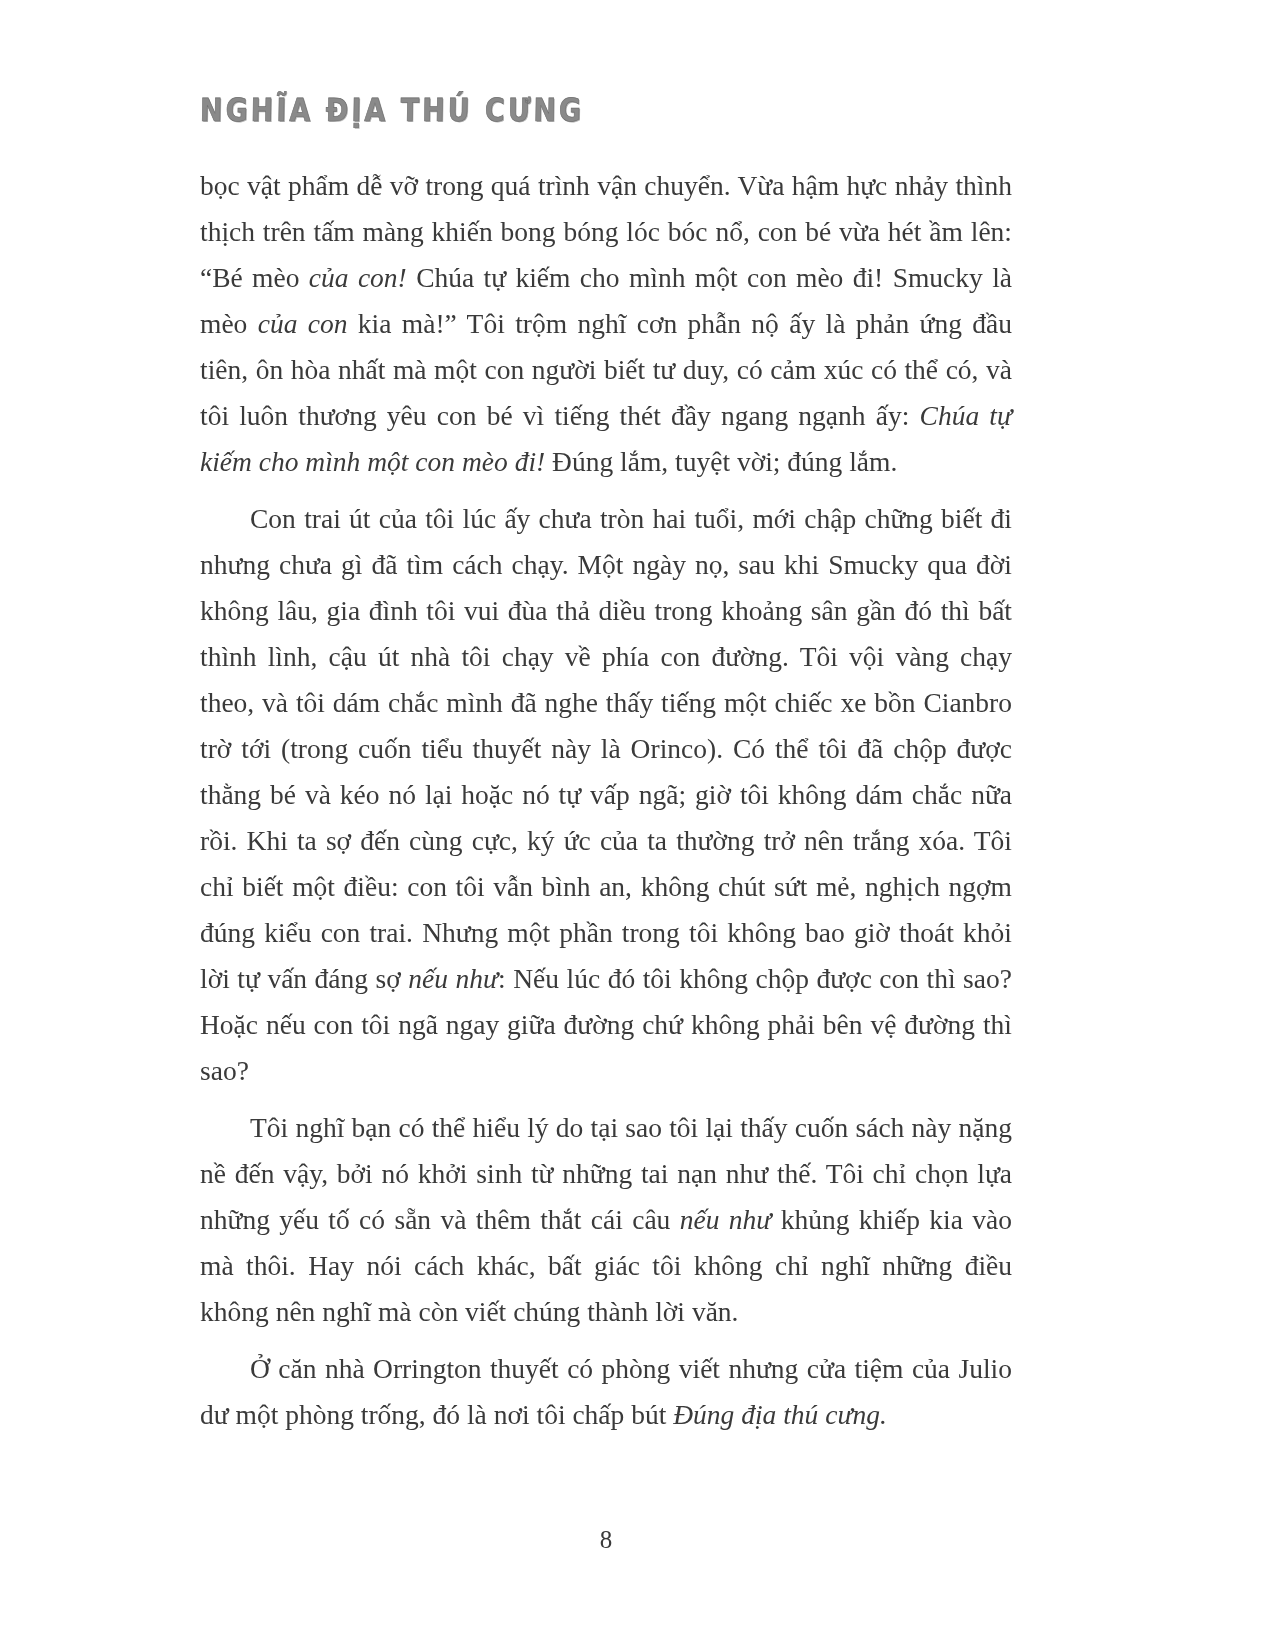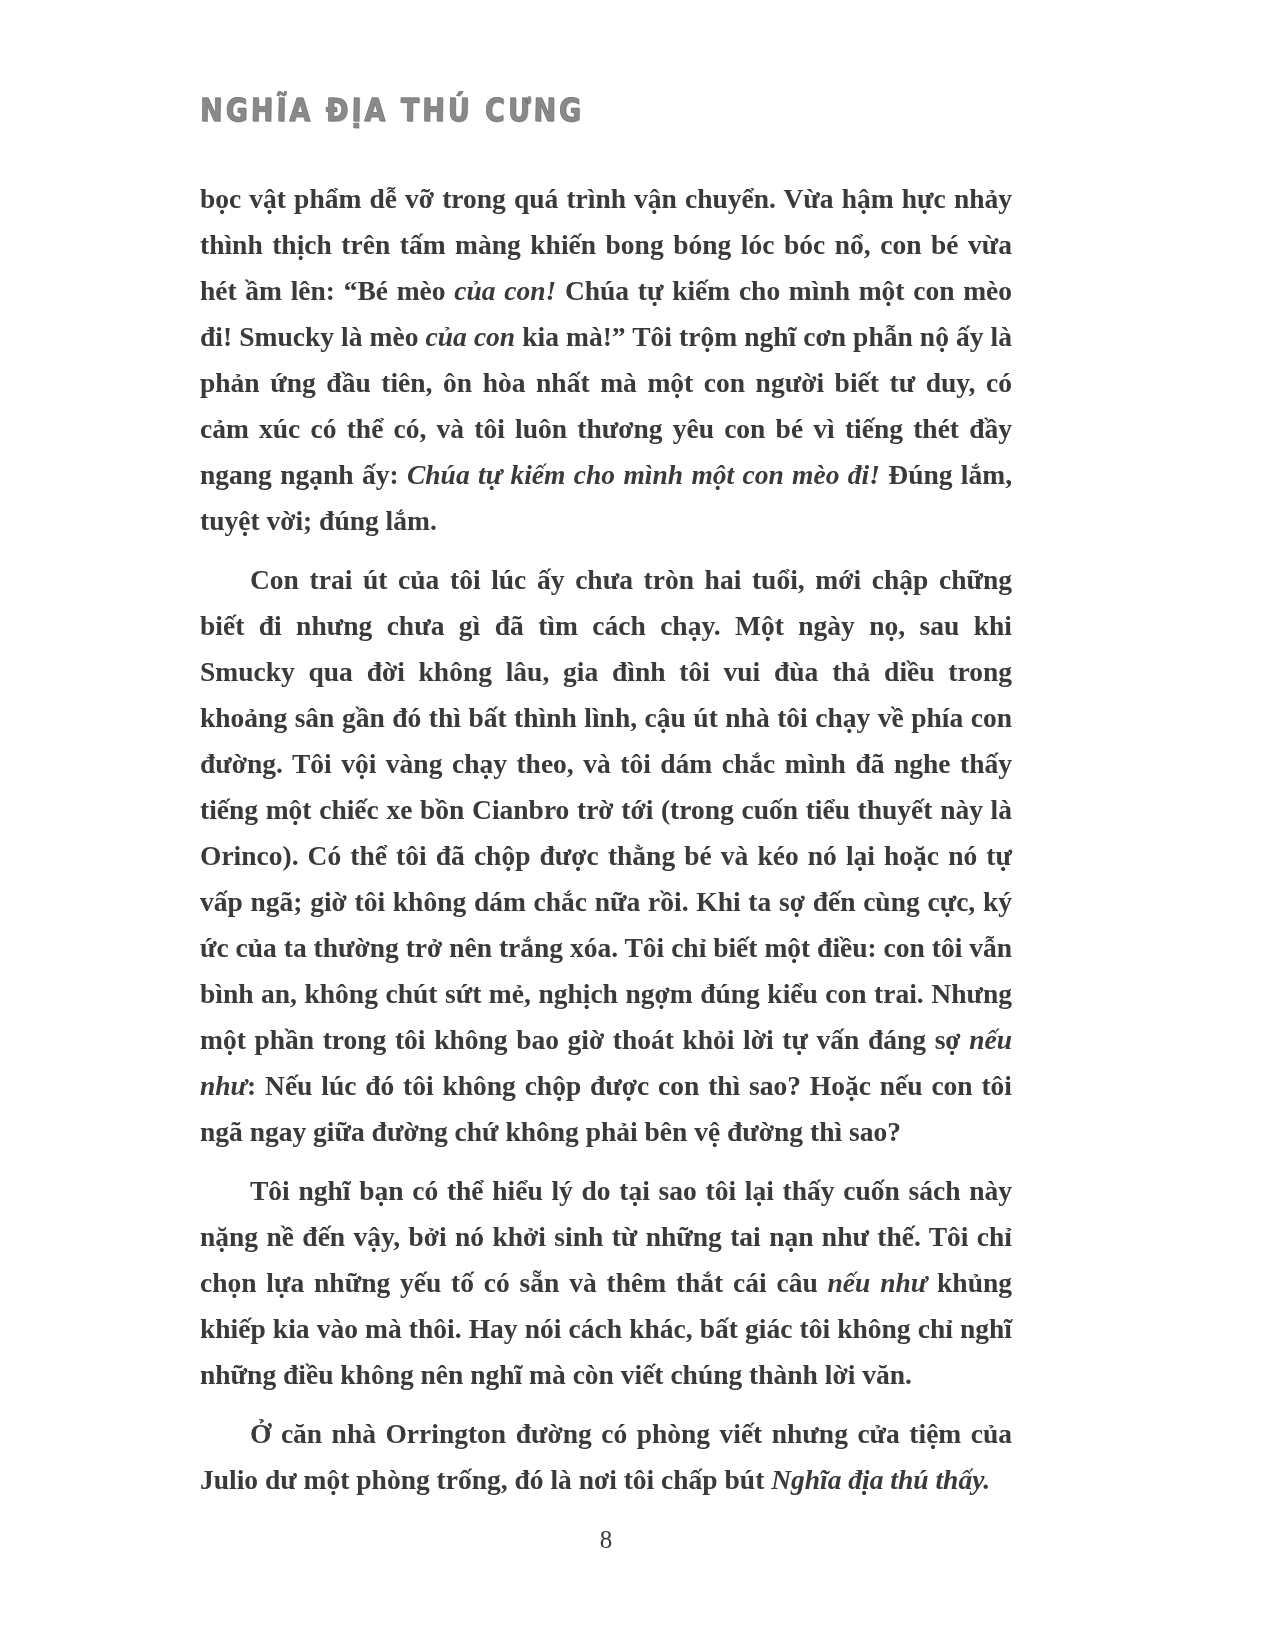--- a/index.html
+++ b/index.html
@@ -41,23 +41,22 @@
   .body-text {
     position: absolute;
     top: 163px;
     left: 200px;
     width: 812px;
     font-size: 27.5px;
     line-height: 46px;
     text-align: justify;
   }
   p.para {
-    margin: 13px 0 11px 0;
+    margin: 0 0 11px 0;
     padding: 0;
-    font-weight: bold;
   }
   p.para.indent {
     text-indent: 50px;
   }
   p.para em {
     font-style: italic;
   }
   .page-number {
     position: absolute;
     top: 1526px;
@@ -75,18 +74,18 @@
 
   <div class="running-header">
     <span class="title">NGHĨA ĐỊA THÚ CƯNG</span>
   </div>
 
   <div class="body-text">
 
   <p class="para"><span>bọc vật phẩm dễ vỡ trong quá trình vận chuyển. Vừa hậm hực nhảy thình thịch trên tấm màng khiến bong bóng lóc bóc nổ, con bé vừa hét ầm lên: “Bé mèo </span><em>của con!</em><span> Chúa tự kiếm cho mình một con mèo đi! Smucky là mèo </span><em>của con</em><span> kia mà!” Tôi trộm nghĩ cơn phẫn nộ ấy là phản ứng đầu tiên, ôn hòa nhất mà một con người biết tư duy, có cảm xúc có thể có, và tôi luôn thương yêu con bé vì tiếng thét đầy ngang ngạnh ấy: </span><em>Chúa tự kiếm cho mình một con mèo đi!</em><span> Đúng lắm, tuyệt vời; đúng lắm.</span></p>
       <p class="para indent"><span>Con trai út của tôi lúc ấy chưa tròn hai tuổi, mới chập chững biết đi nhưng chưa gì đã tìm cách chạy. Một ngày nọ, sau khi Smucky qua đời không lâu, gia đình tôi vui đùa thả diều trong khoảng sân gần đó thì bất thình lình, cậu út nhà tôi chạy về phía con đường. Tôi vội vàng chạy theo, và tôi dám chắc mình đã nghe thấy tiếng một chiếc xe bồn Cianbro trờ tới (trong cuốn tiểu thuyết này là Orinco). Có thể tôi đã chộp được thằng bé và kéo nó lại hoặc nó tự vấp ngã; giờ tôi không dám chắc nữa rồi. Khi ta sợ đến cùng cực, ký ức của ta thường trở nên trắng xóa. Tôi chỉ biết một điều: con tôi vẫn bình an, không chút sứt mẻ, nghịch ngợm đúng kiểu con trai. Nhưng một phần trong tôi không bao giờ thoát khỏi lời tự vấn đáng sợ </span><em>nếu như</em><span>: Nếu lúc đó tôi không chộp được con thì sao? Hoặc nếu con tôi ngã ngay giữa đường chứ không phải bên vệ đường thì sao?</span></p>
       <p class="para indent"><span>Tôi nghĩ bạn có thể hiểu lý do tại sao tôi lại thấy cuốn sách này nặng nề đến vậy, bởi nó khởi sinh từ những tai nạn như thế. Tôi chỉ chọn lựa những yếu tố có sẵn và thêm thắt cái câu </span><em>nếu như</em><span> khủng khiếp kia vào mà thôi. Hay nói cách khác, bất giác tôi không chỉ nghĩ những điều không nên nghĩ mà còn viết chúng thành lời văn.</span></p>
-      <p class="para indent"><span>Ở căn nhà Orrington đường có phòng viết nhưng cửa tiệm của Julio dư một phòng trống, đó là nơi tôi chấp bút </span><em>Nghĩa địa thú thấy.</em></p>
+      <p class="para indent"><span>Ở căn nhà Orrington thuyết có phòng viết nhưng cửa tiệm của Julio dư một phòng trống, đó là nơi tôi chấp bút </span><em>Đúng địa thú cưng.</em></p>
     </div>
 
   <div class="page-number">8</div>
 
 </div>
 
 </body></html>

